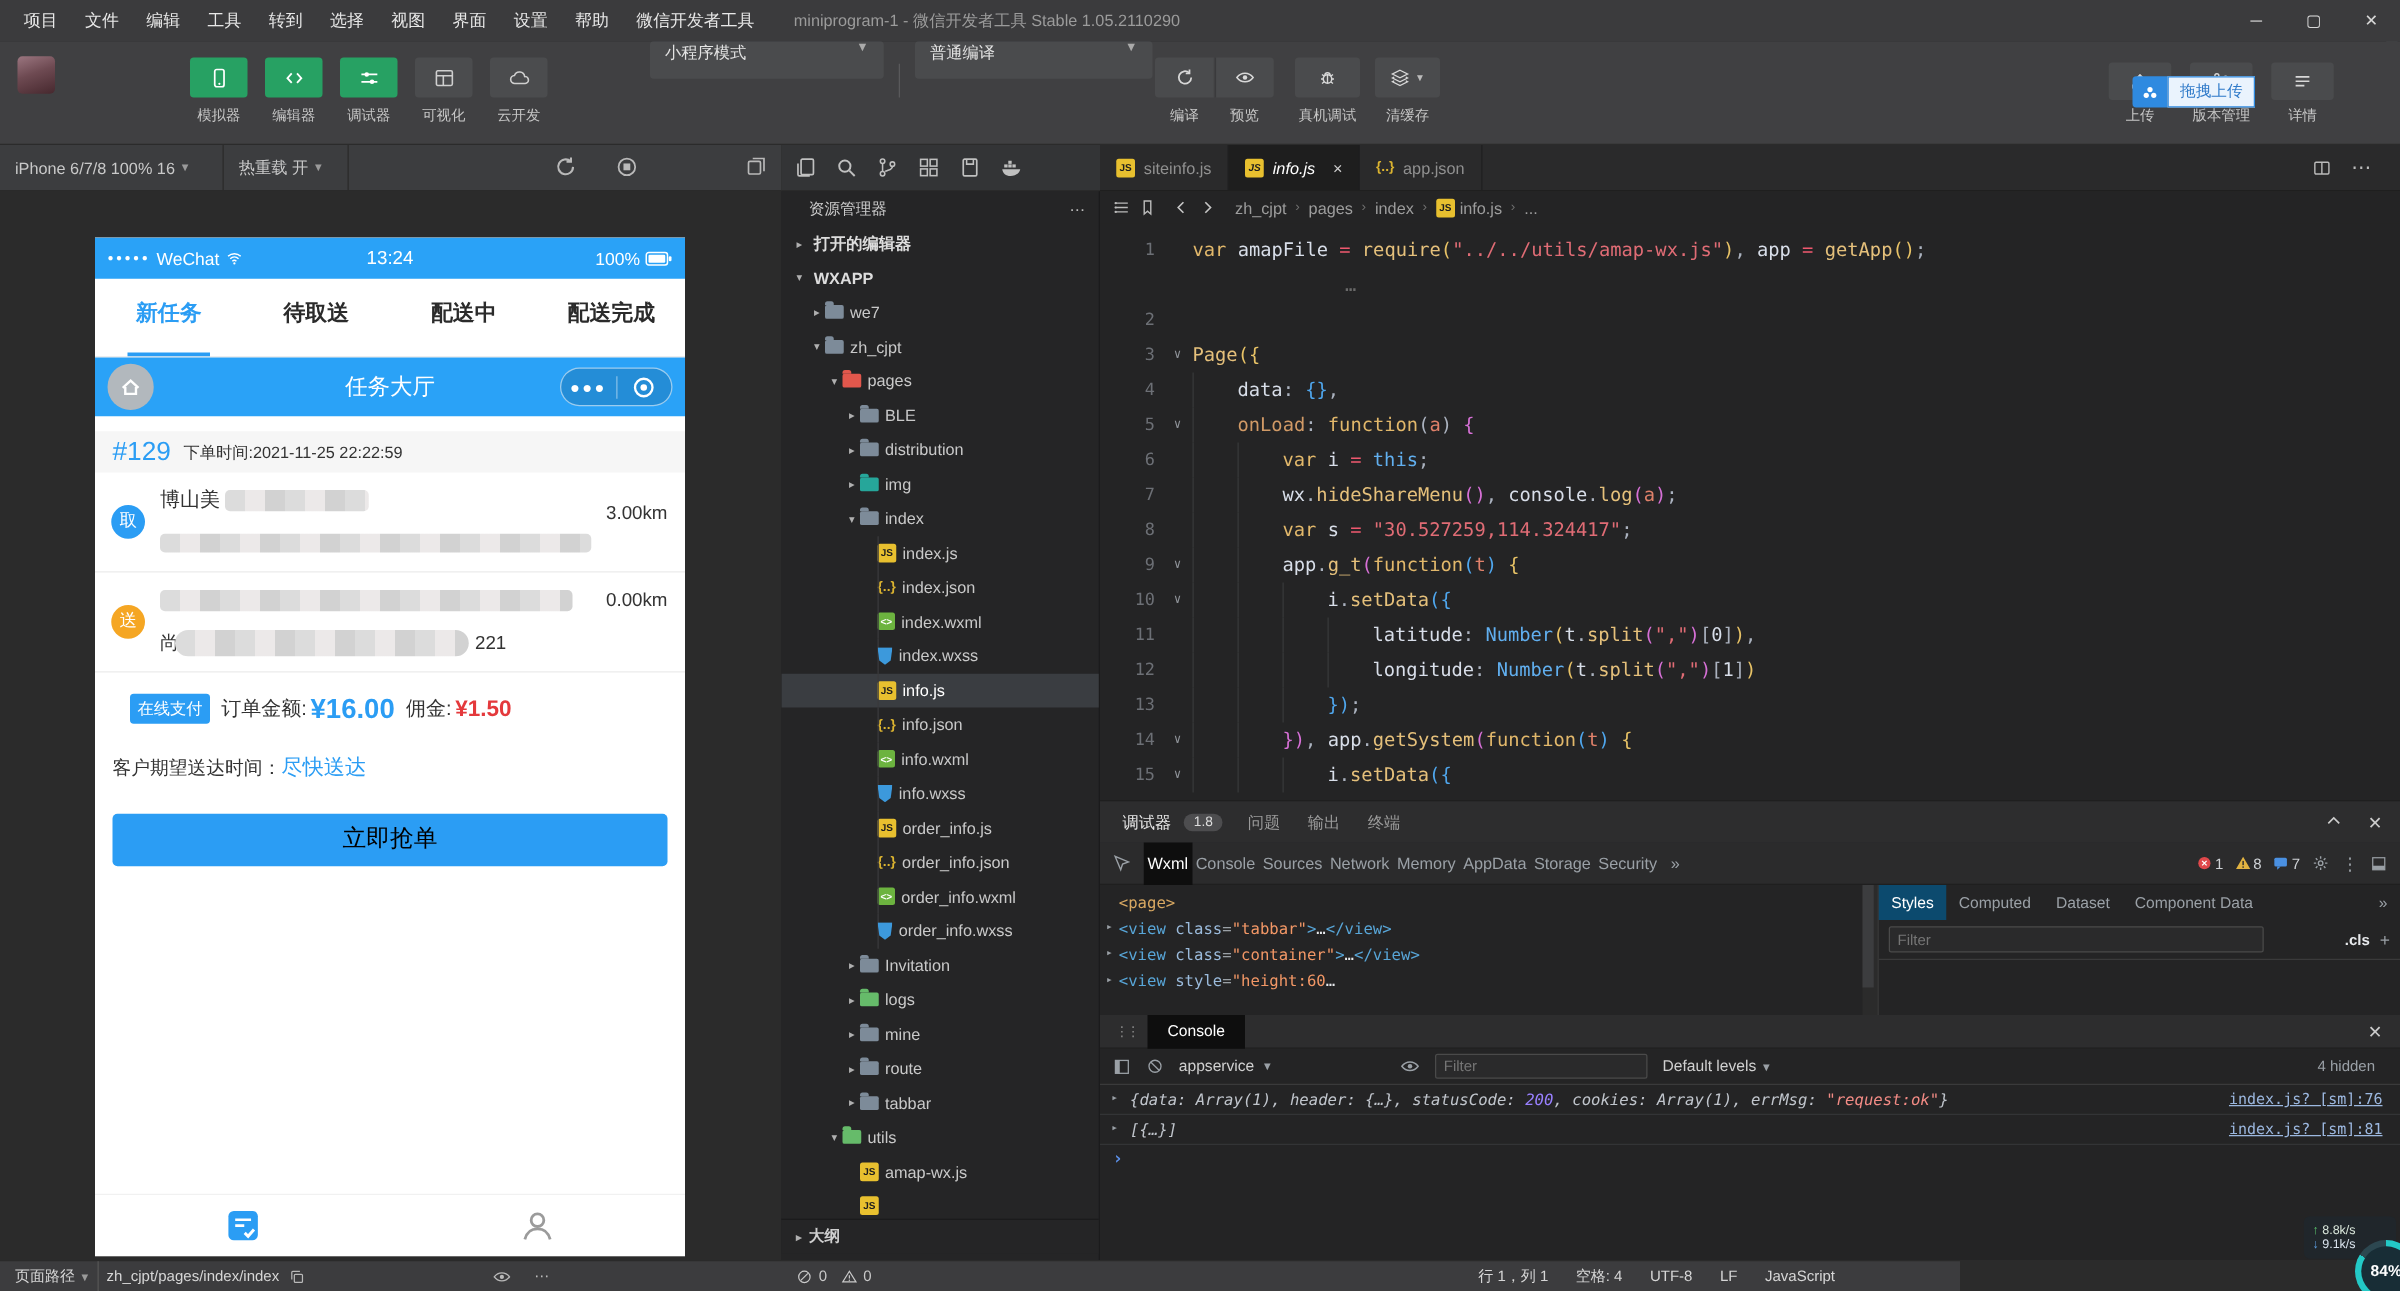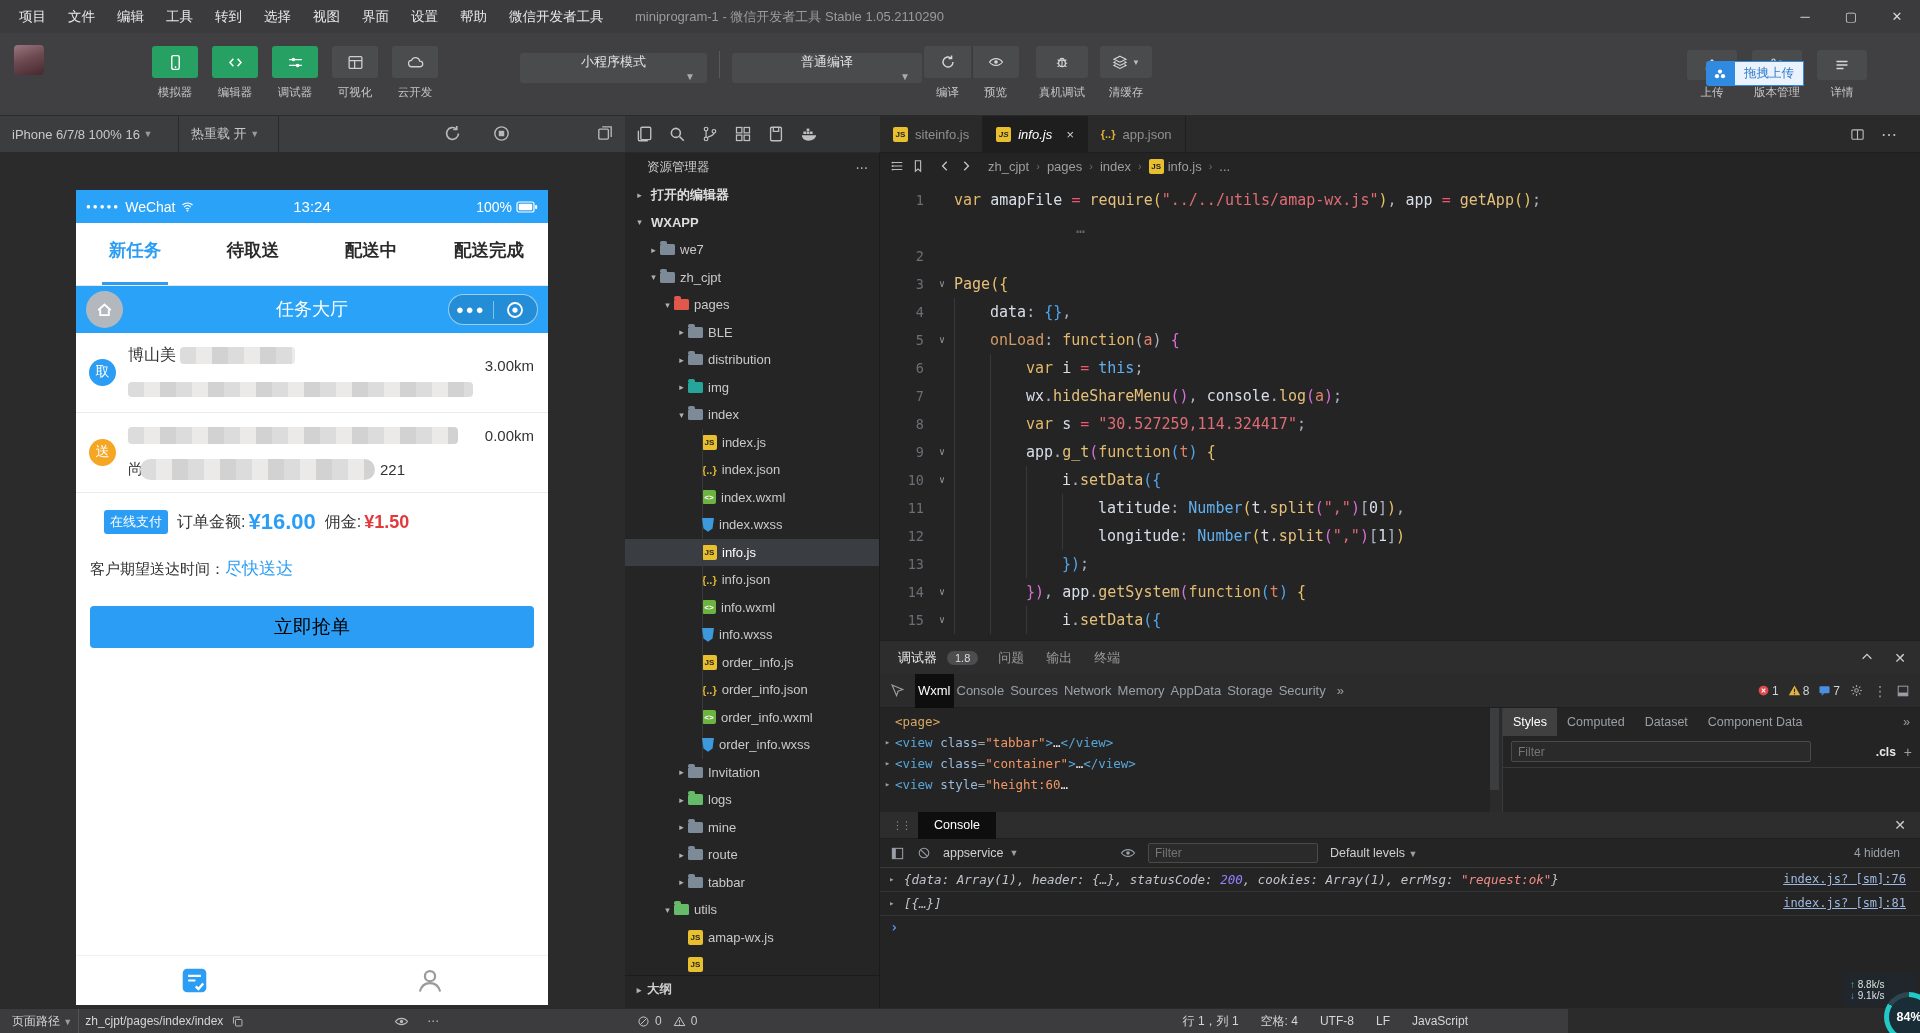--- a/index.html
+++ b/index.html
@@ -14,21 +14,21 @@
   #win-controls { position:absolute; right:0; top:0; display:flex; }
   .win-btn { width:46px; height:33px; display:flex; align-items:center; justify-content:center; color:#d6d6d6; font-size:13px; }
 
   
   #toolbar { position:absolute; left:0; top:33px; width:1920px; height:83px; background:#404042; border-bottom:1px solid #2b2b2b; z-index:25; }
   #avatar { position:absolute; left:14px; top:12px; width:30px; height:30px; border-radius:4px; background:linear-gradient(160deg,#9b7680 0%,#6e4a52 45%,#46282e 100%); }
   .tb-btn { position:absolute; top:13px; width:46px; height:32px; border-radius:3px; display:flex; align-items:center; justify-content:center; color:#fff; }
   .tb-btn.on { background:#27a163; }
   .tb-btn.off { background:#4b4c4e; color:#cfcfcf; }
   .tb-label { position:absolute; top:52px; width:60px; text-align:center; font-size:11.5px; color:#c6c6c6; }
-  .tb-select { position:absolute; top:20px; height:30px; background:#4a4b4d; border-radius:3px; color:#e3e3e3; font-size:13px; display:flex; align-items:center; padding:0 12px;flex-direction:column; }
+  .tb-select { position:absolute; top:0; height:30px; background:#4a4b4d; border-radius:3px; color:#e3e3e3; font-size:13px; display:flex; padding:0 12px; }
   .tb-select .caret { margin-left:auto; color:#aaa; font-size:10px; }
   .vdiv { position:absolute; top:18px; width:1px; height:27px; background:#59595b; }
   .act-btn { position:absolute; top:13px; height:32px; background:#4a4b4d; display:flex; align-items:center; justify-content:center; color:#d8d8d8; }
   #dragpill { position:absolute; left:1706px; top:28px; height:25px; display:flex; z-index:40; }
   #dragpill .dp-ico { width:28px; background:#2f8ae0; border-radius:3px 0 0 3px; display:flex; align-items:center; justify-content:center; }
   #dragpill .dp-txt { background:#eaf3fd; border:1px solid #2f8ae0; color:#2f7ac9; font-size:12.5px; display:flex; align-items:center; padding:0 9px; }
 
   
   #simbar { position:absolute; left:0; top:116px; width:625px; height:37px; background:#3c3d3f; border-bottom:1px solid #2a2a2a; color:#c9c9c9; font-size:13px; }
   #simbar .seg { position:absolute; top:0; height:36px; display:flex; align-items:center; padding:0 12px; }
@@ -90,21 +90,21 @@
   #dtt-right { position:absolute; right:10px; display:flex; align-items:center; gap:9px; }
   .cnt { font-size:12px; color:#cfd2d6; margin-left:2px; }
   #elements { position:absolute; left:880px; top:708px; width:610px; height:104px; background:#242425; overflow:hidden; font-family:"DejaVu Sans Mono", monospace; font-size:12.5px; padding-top:3px; }
   .el-row { height:21px; line-height:21px; display:flex; white-space:pre; }
   .el-row .ecaret { width:15px; text-align:center; color:#9aa0a6; font-size:9px; flex:none; }
   .x-tag{color:#58a6d8;} .x-ptag{color:#d8a862;} .x-attr{color:#9bbbdc;} .x-val{color:#f29766;} .x-pun{color:#9aa0a6;} .x-txt{color:#e8eaed;}
   #el-sb { position:absolute; left:1490px; top:708px; width:9px; height:82px; background:#3c3d3f; }
   #styles { position:absolute; left:1502px; top:708px; width:418px; height:104px; background:#242425; border-left:1px solid #3a3a3a; }
   #styles-tabs { height:28px; display:flex; align-items:center; font-size:12.5px; color:#9aa0a6; }
   .st-tab { padding:0 10px; height:28px; line-height:28px; white-space:nowrap; }
-  .st-tab.active { background:#404040; color:#fff; }
+  .st-tab.active { background:#0c4a6e; color:#fff; }
   #styles-filter { height:32px; display:flex; align-items:center; gap:8px; padding:0 8px; border-bottom:1px solid #3a3a3b; }
   #styles-filter input { width:300px; height:21px; background:#2a2a2b; border:1px solid #4a4a4a; border-radius:2px; color:#ddd; font-size:12px; padding:0 6px; }
   #styles-filter .cls { color:#e8eaed; font-size:12px; font-weight:bold; margin-left:auto; }
   #styles-filter .plus { color:#9aa0a6; font-size:14px; }
 
   
   #consec { position:absolute; left:880px; top:812px; width:1040px; height:196px; background:#242425; }
   #con-head { height:27px; background:#2d2d2e; border-bottom:1px solid #1f1f1f; display:flex; align-items:center; }
   #con-head .drag { color:#8a8a8a; font-size:11px; letter-spacing:-2px; padding:0 8px 0 12px; }
   #con-tab { height:27px; background:#0e0e0e; color:#fff; font-size:12.5px; display:flex; align-items:center; padding:0 16px; }
@@ -445,20 +445,24 @@
           <span class="half" style="letter-spacing:2px;font-size:13px;">●●●</span>
           <span class="cdiv"></span>
           <span class="half">
               <svg width="20" height="20" viewBox="0 0 16 16" style="margin:0 auto;">
                 <circle cx="8" cy="8" r="5.6" fill="none" stroke="#fff" stroke-width="1.5"></circle>
                 <circle cx="8" cy="8" r="2.1" fill="#fff"></circle>
               </svg>
             </span>
         </div>
       </div>
+      <div id="o-head">
+        <span class="oid">#129</span>
+        <span class="otime">下单时间:2021-11-25 22:22:59</span>
+      </div>
       <div class="oblock">
         <span class="obadge b-blue">取</span>
         <div class="oline1">
             <span>博山美</span>
             <span class="blur" style="width:115px;height:17px;margin-left:4px;"></span>
           </div>
         <div class="oline2">
             <span class="blur" style="width:345px;height:15px;"></span>
           </div>
         <span class="odist">3.00km</span>

